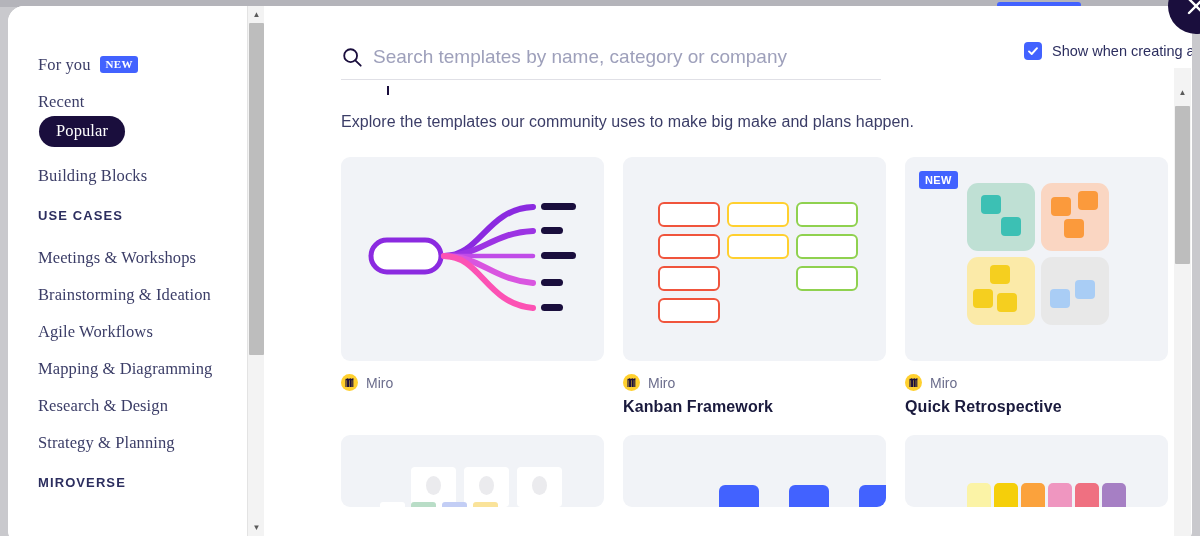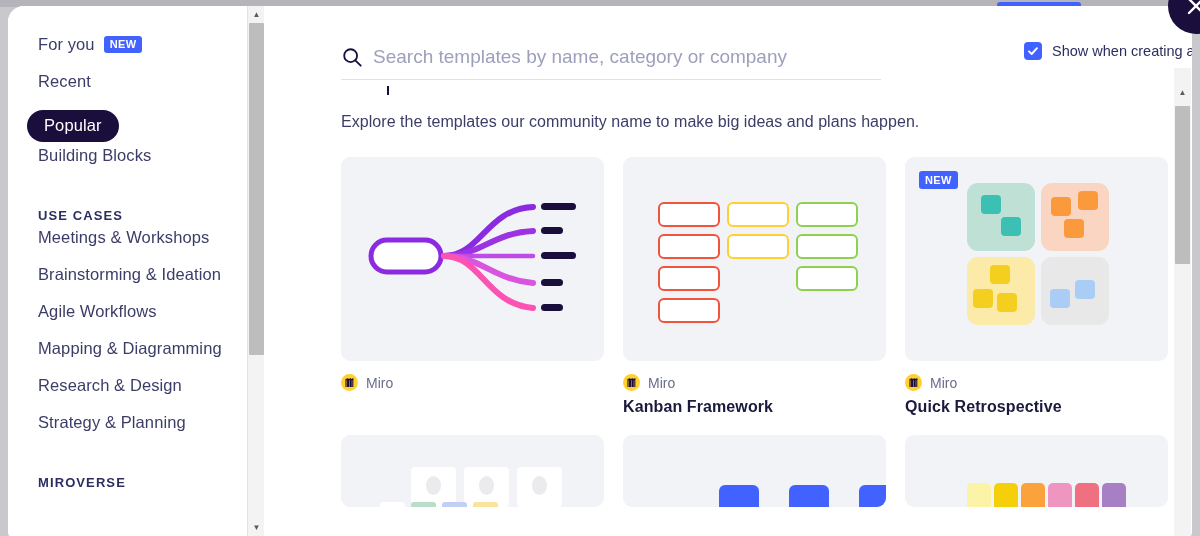--- a/index.html
+++ b/index.html
@@ -33,26 +33,26 @@
     overflow: hidden;
   }
   
   .sidebar {
     position: absolute; top: 0; left: 0;
     width: 256px; height: 540px;
     background: #ffffff;
     padding-top: 30px;
   }
   .nav-item {
-    height: 37px; display: flex; align-items: flex-start;
+    height: 37px; display: flex; align-items: flex-end;
     padding-left: 30px; font-size: 16.5px; color: #3b3d67;
-    letter-spacing: .1px; cursor: pointer;
+    letter-spacing: .1px; cursor: pointer; font-family: Liberation Serif, serif;
   }
   .nav-item .lbl { line-height: 1; }
-  .nav-item.active { padding-left: 0; }
+  .nav-item.active { padding-left: 0; margin-left: 12px; }
   .nav-item.active .pill {
     margin-left: 19px;
     background: #1a0e3d; color: #ffffff;
     border-radius: 18px; padding: 7px 17px 8px 17px;
     font-size: 16.5px; line-height: 1;
   }
   .badge-new {
     display: inline-block; background: #4262ff; color: #fff;
     font-size: 11px; font-weight: bold; letter-spacing: .4px;
     padding: 2px 5px 2px 6px; border-radius: 3px; margin-left: 9px;
@@ -259,21 +259,21 @@
         <div class="check-row">
           <span class="cbox">
             <svg width="12" height="12" viewBox="0 0 12 12">
               <polyline points="2,6.4 4.7,9 10,3.2" fill="none" stroke="#ffffff" stroke-width="1.9" stroke-linecap="round" stroke-linejoin="round"></polyline>
             </svg>
           </span>
           <span class="check-lbl">Show when creating a board</span>
         </div>
       </div>
 
-      <div class="subtitle">Explore the templates our community name to make big ideas and plans happen.</div>
+      <div class="subtitle">Explore the templates our community uses to make big make and plans happen.</div>
 
       <div class="grid">
 
         <div class="card">
           <div class="thumb">
             <svg width="263" height="204" viewBox="0 0 263 204">
               <rect x="30" y="83" width="70" height="32" rx="16" fill="#ffffff" stroke="#8b2ae0" stroke-width="5"></rect>
               <path d="M103 99 C140 99 145 52 192 50" fill="none" stroke="#8b2ae0" stroke-width="6" stroke-linecap="round"></path>
               <path d="M103 99 C140 99 150 76 192 74" fill="none" stroke="#9c33e3" stroke-width="6" stroke-linecap="round"></path>
               <path d="M103 99 C140 99 160 99 192 99" fill="none" stroke="#c04ce8" stroke-width="4.5" stroke-linecap="round"></path>

